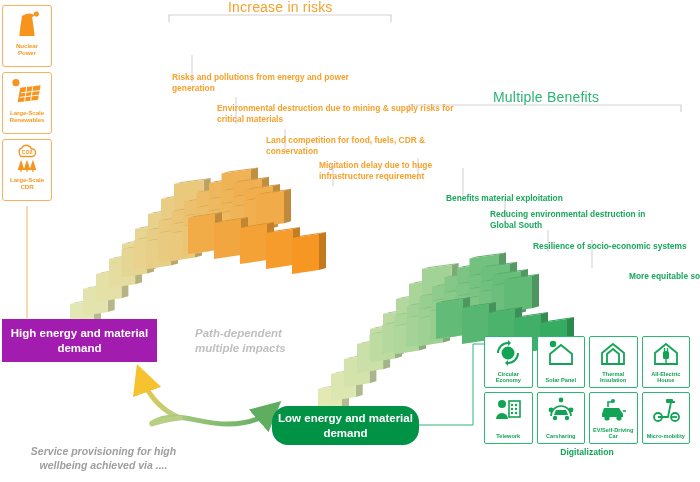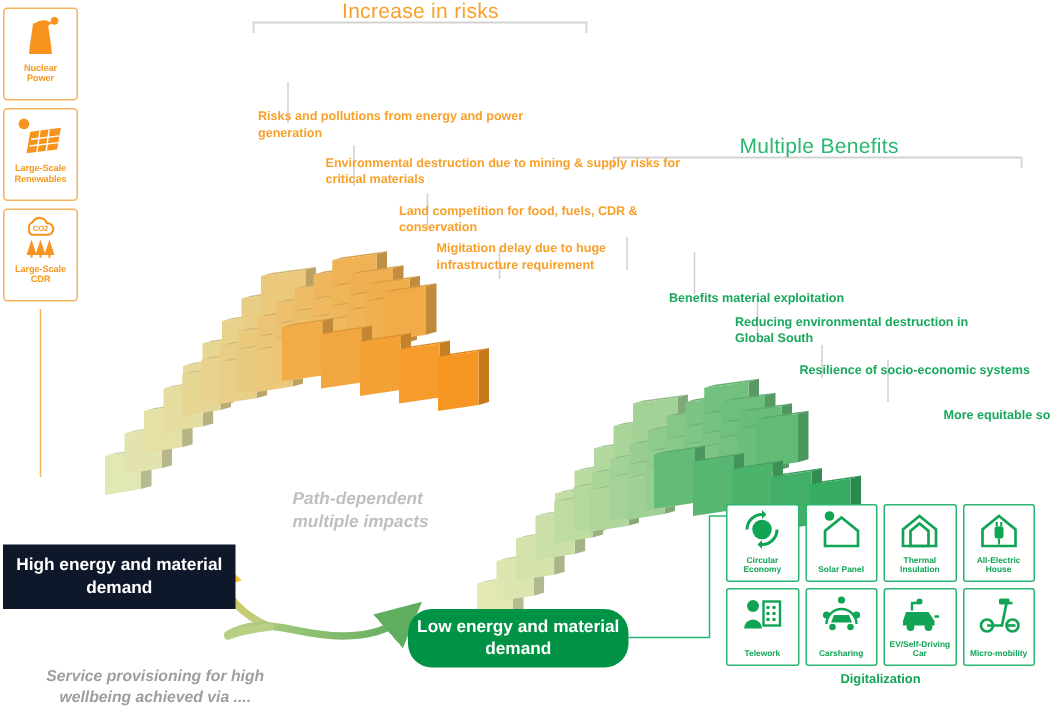--- a/index.html
+++ b/index.html
@@ -20,21 +20,21 @@
   .ttl{position:absolute;font-size:14px;letter-spacing:.2px;}
   .ttl.o{color:#F7A12B;}
   .ttl.g{color:#2BB673;}
   .lbl{position:absolute;font-size:8.4px;font-weight:bold;line-height:11px;margin-top:42px;}
   .lbl.o{color:#F7A12B;}
   .lbl.g{color:#19A85C;}
 
   
   .demand{position:absolute;display:flex;align-items:center;justify-content:center;
           text-align:center;color:#fff;font-size:11.5px;font-weight:bold;line-height:15px;}
-  .demand.hi{background:#0f172a;margin-top:44px;}
+  .demand.hi{background:#a21caf;}
   .demand.lo{background:#009245;}
 
   
   .note{position:absolute;font-style:italic;color:#BFBFBF;font-size:11.5px;
         line-height:15px;font-weight:bold;}
   .note.small{font-size:10.5px;color:#9E9E9E;line-height:14px;}
 
   
   #digi{position:absolute;left:484px;top:336px;width:206px;height:126px;}
   .dgrid{display:grid;grid-template-columns:repeat(4,1fr);grid-template-rows:1fr 1fr;
@@ -582,21 +582,21 @@
     </svg>
     <div class="cap">Large-Scale<br>CDR</div>
   </div>
 
   <div class="ttl o" style="left:228px;top:-1px;">Increase in risks</div>
   <div class="ttl g" style="left:493px;top:89px;">Multiple Benefits</div>
 
   <div class="lbl o" style="left:172px;top:30px;width:215px;">Risks and pollutions from energy and power generation</div>
   <div class="lbl o" style="left:217px;top:61px;width:250px;">Environmental destruction due to mining &amp; supply risks for critical materials</div>
   <div class="lbl o" style="left:266px;top:93px;width:190px;">Land competition for food, fuels, CDR &amp; conservation</div>
-  <div class="lbl o" style="left:291px;top:118px;width:145px;">Migitation delay due to huge infrastructure requirement</div>
+  <div class="lbl o" style="left:319px;top:118px;width:145px;">Migitation delay due to huge infrastructure requirement</div>
 
   <div class="lbl g" style="left:446px;top:151px;width:200px;">Benefits material exploitation</div>
   <div class="lbl g" style="left:490px;top:167px;width:170px;">Reducing environmental destruction in Global South</div>
   <div class="lbl g" style="left:533px;top:199px;width:155px;">Resilience of socio-economic systems</div>
   <div class="lbl g" style="left:601px;top:229px;width:115px;padding-left:28px;">More equitable society</div>
 
   <div class="demand hi" style="left:2px;top:319px;width:155px;height:43px;">High energy and material demand</div>
   <div class="demand lo" style="left:272px;top:406px;width:147px;height:39px;border-radius:16px;">Low energy and material demand</div>
 
   <div class="note" style="left:195px;top:326px;width:120px;">Path-dependent multiple impacts</div>

